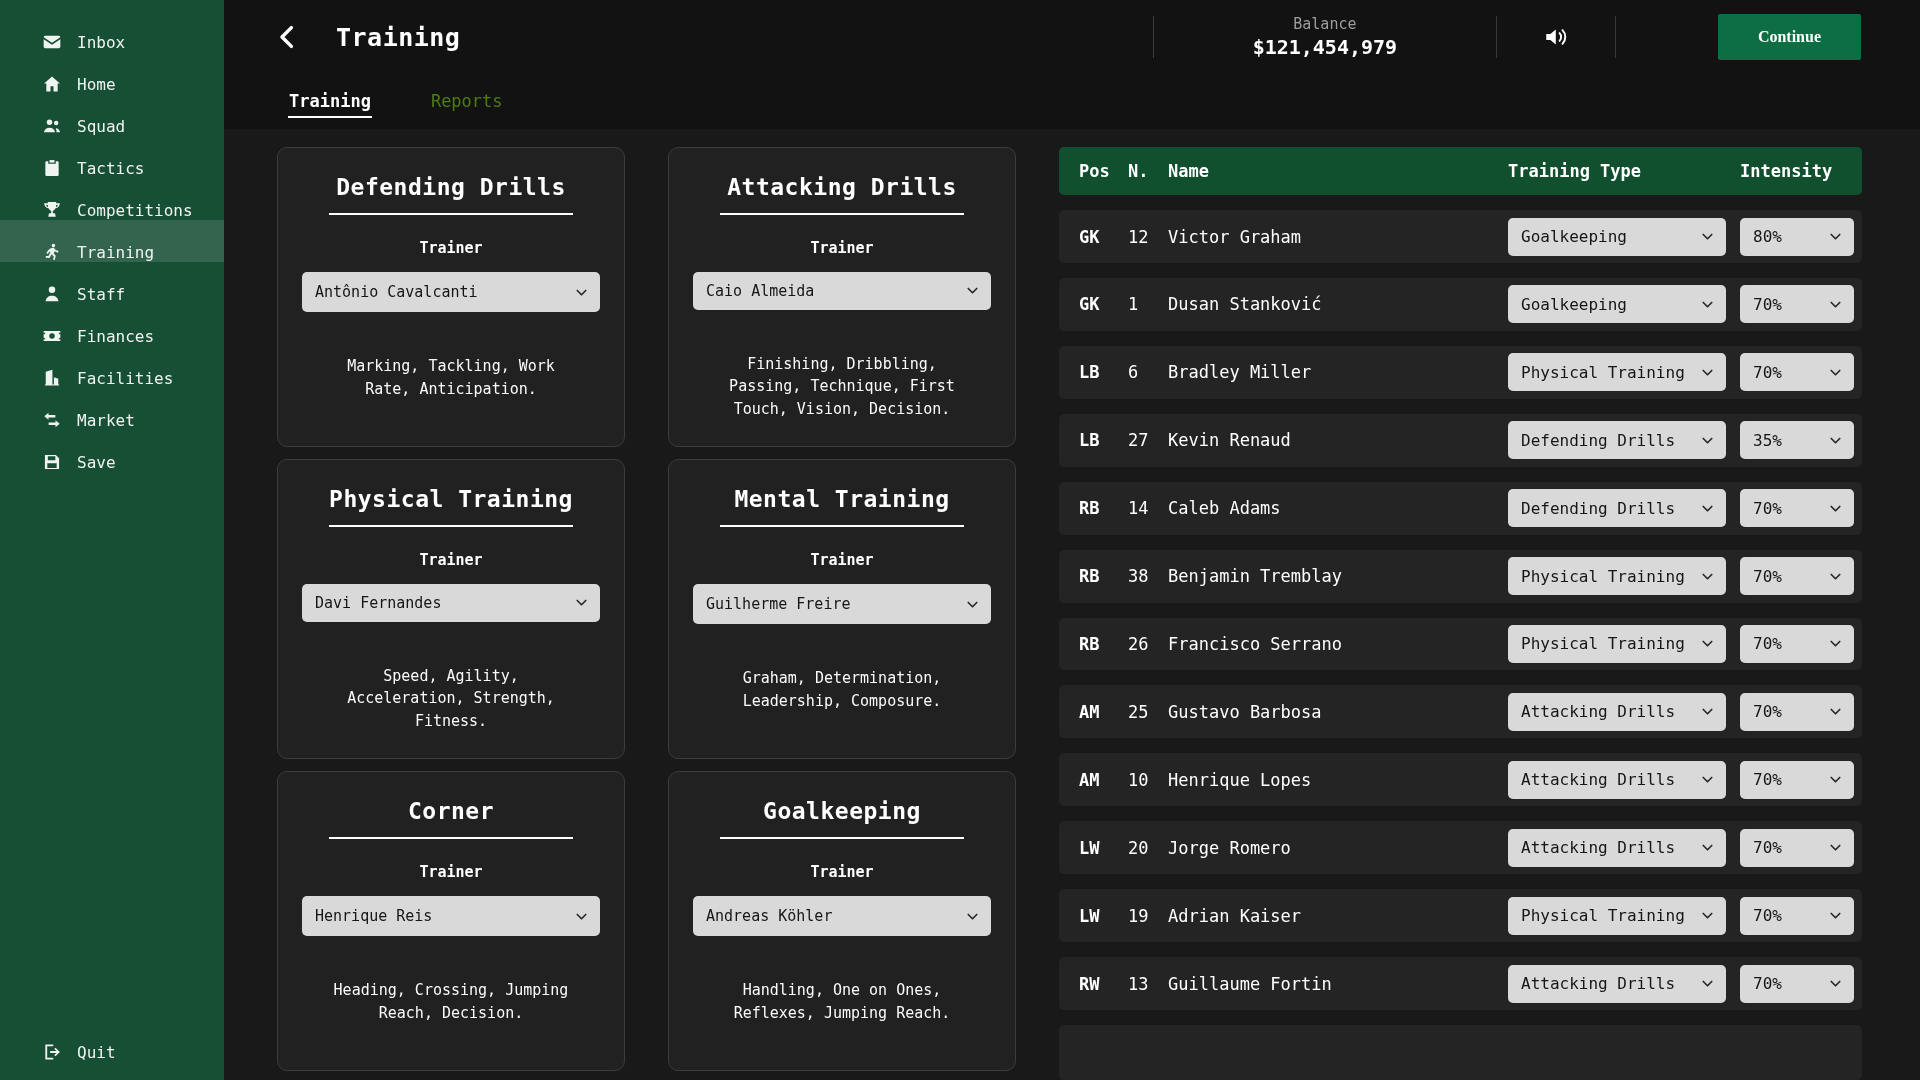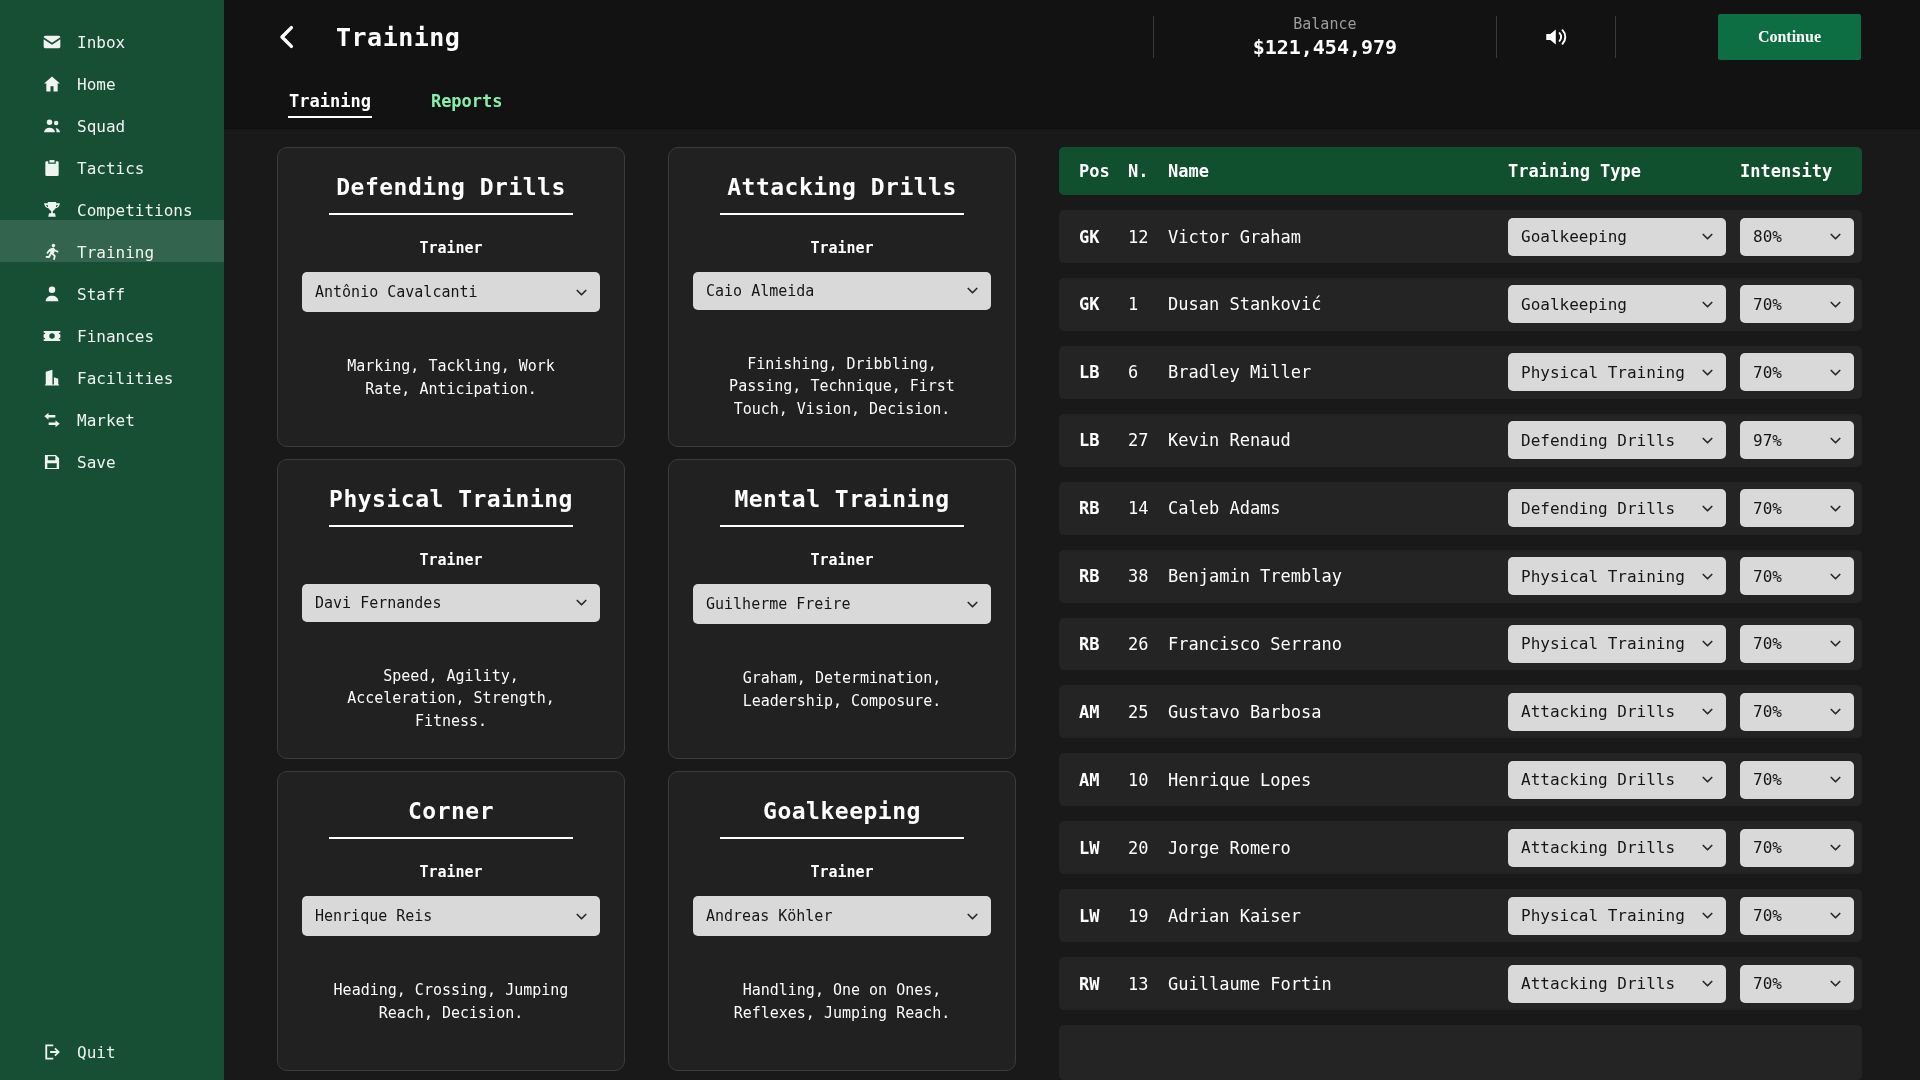--- a/index.html
+++ b/index.html
@@ -30,21 +30,21 @@
   .speaker { width:26px; height:26px; color:#fff; fill:currentColor; cursor:pointer; }
   .datebox { width:200px; text-align:center; }
   .date-value { font-size:16px; font-weight:bold; color:#62d992; }
   .date-caption { font-size:18px; margin-top:3px; }
   .continue-btn { margin-left:56px; height:46px; padding:0 40px; background:#0c6e42;
                   border:none; border-radius:2px; color:#fff; cursor:pointer;
                   font-family:Liberation Serif, serif; font-size:16px; font-weight:bold; }
 
   .tabbar { height:55px; display:flex; align-items:center; gap:58px; padding-left:64px;
             background:#121212; }
-  .tab { font-size:17px; color:#86efac; cursor:pointer; padding:5px 1px; border-bottom:2px solid transparent;font-weight:bold; }
+  .tab { font-size:17px; color:#4d7c0f; cursor:pointer; padding:5px 1px; border-bottom:2px solid transparent; }
   .tab.active { color:#fff; font-weight:bold; border-bottom:2px solid #fff; }
 
   
   .content { flex:1; display:flex; padding:18px 34px 0 53px; gap:43px; overflow:hidden; }
 
   .cards { display:grid; grid-template-columns:348px 348px; gap:12px 43px; align-content:start; }
   .card { width:348px; height:300px; background:#212121; border:1px solid #3c3c3c;
           border-radius:10px; padding:26px 24px; display:flex; flex-direction:column;
           align-items:center; }
   .card-title { font-size:23px; font-weight:bold; letter-spacing:.5px; white-space:nowrap; }
@@ -413,21 +413,21 @@
             <span>Kevin Renaud</span>
             <div class="col-type">
               <div class="select">
                 <span class="select-text">Defending Drills</span>
                 <svg class="chev">
                   <use href="#chevron-down-icon"></use>
                 </svg>
               </div>
             </div>
             <div class="select">
-              <span class="select-text">97%</span>
+              <span class="select-text">35%</span>
               <svg class="chev">
                 <use href="#chevron-down-icon"></use>
               </svg>
             </div>
           </div>
 
           <div class="t-row">
             <span class="pos">RB</span>
             <span>14</span>
             <span>Caleb Adams</span>

